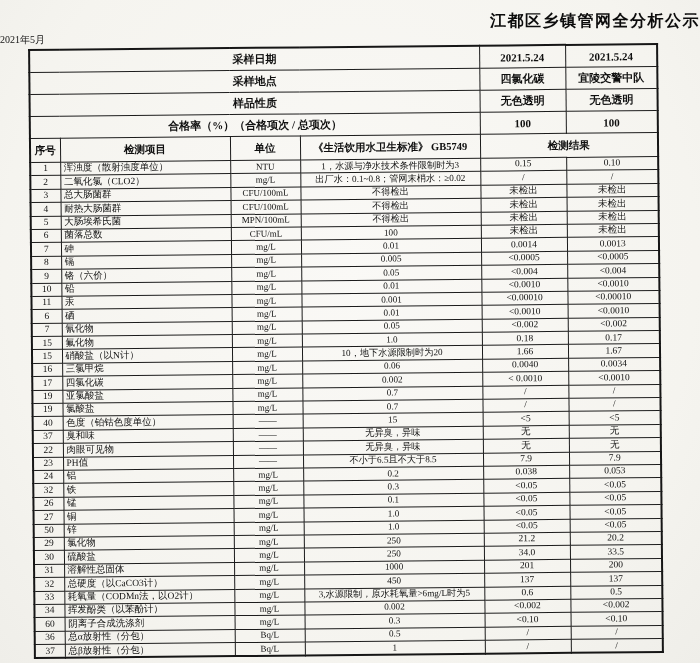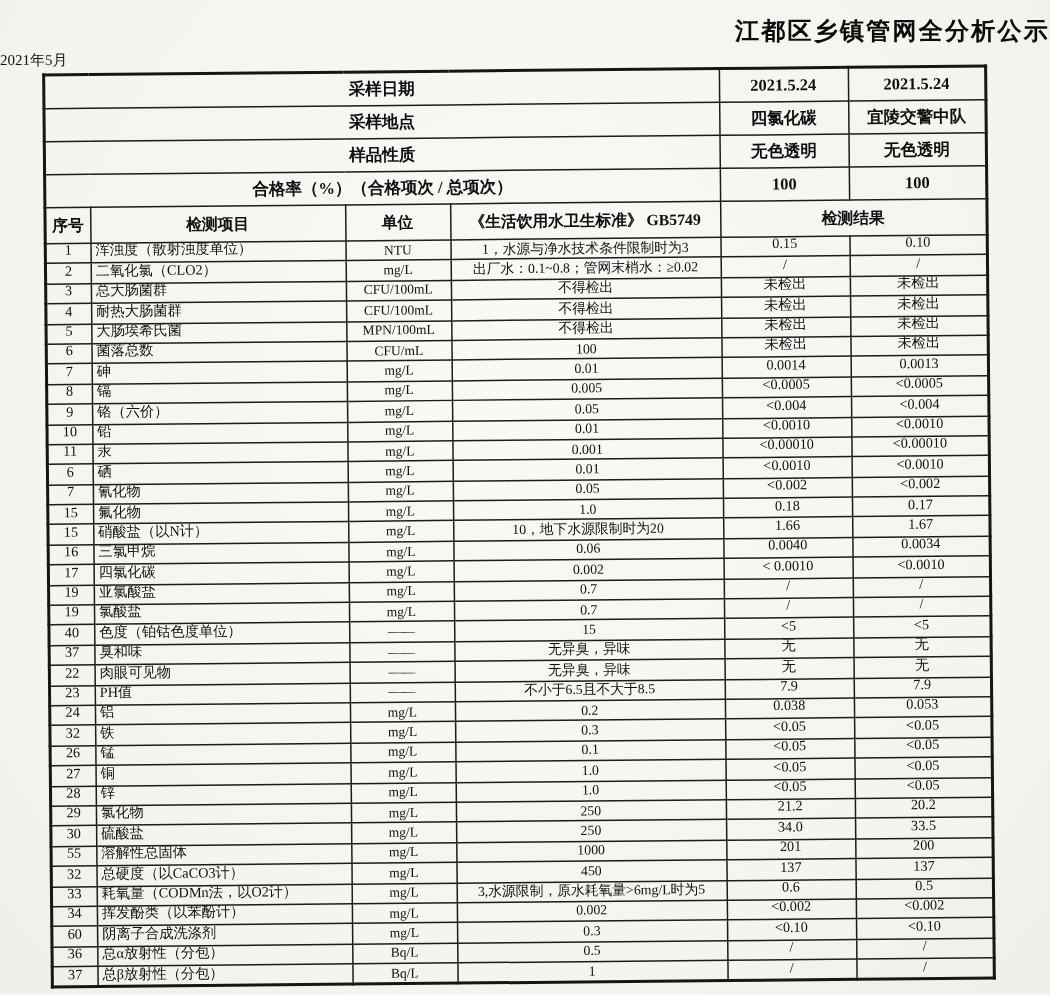--- a/index.html
+++ b/index.html
@@ -339,21 +339,21 @@
         </tr>
         <tr>
           <td class="c0">27</td>
           <td class="c1">铜</td>
           <td class="c2">mg/L</td>
           <td class="c3">1.0</td>
           <td class="c4">&lt;0.05</td>
           <td class="c5">&lt;0.05</td>
         </tr>
         <tr>
-          <td class="c0">28</td>
+          <td class="c0">50</td>
           <td class="c1">锌</td>
           <td class="c2">mg/L</td>
           <td class="c3">1.0</td>
           <td class="c4">&lt;0.05</td>
           <td class="c5">&lt;0.05</td>
         </tr>
         <tr>
           <td class="c0">29</td>
           <td class="c1">氯化物</td>
           <td class="c2">mg/L</td>
@@ -363,21 +363,21 @@
         </tr>
         <tr>
           <td class="c0">30</td>
           <td class="c1">硫酸盐</td>
           <td class="c2">mg/L</td>
           <td class="c3">250</td>
           <td class="c4">34.0</td>
           <td class="c5">33.5</td>
         </tr>
         <tr>
-          <td class="c0">55</td>
+          <td class="c0">31</td>
           <td class="c1">溶解性总固体</td>
           <td class="c2">mg/L</td>
           <td class="c3">1000</td>
           <td class="c4">201</td>
           <td class="c5">200</td>
         </tr>
         <tr>
           <td class="c0">32</td>
           <td class="c1">总硬度（以CaCO3计）</td>
           <td class="c2">mg/L</td>

